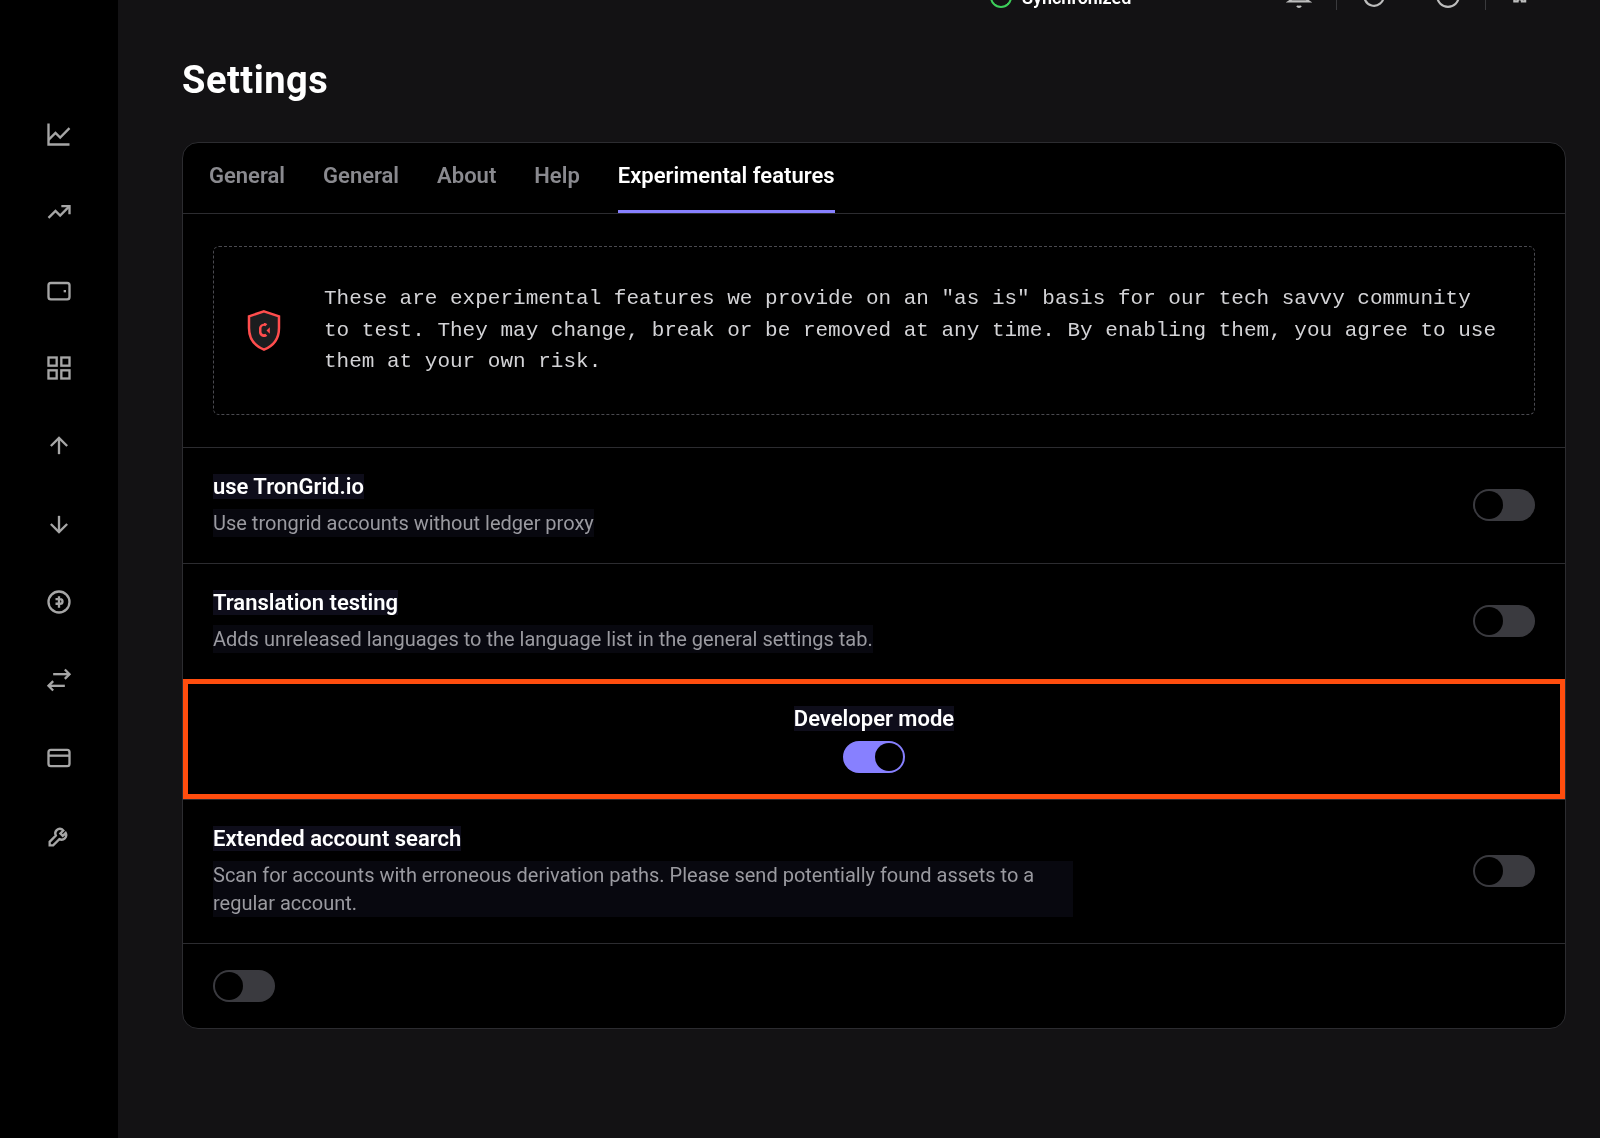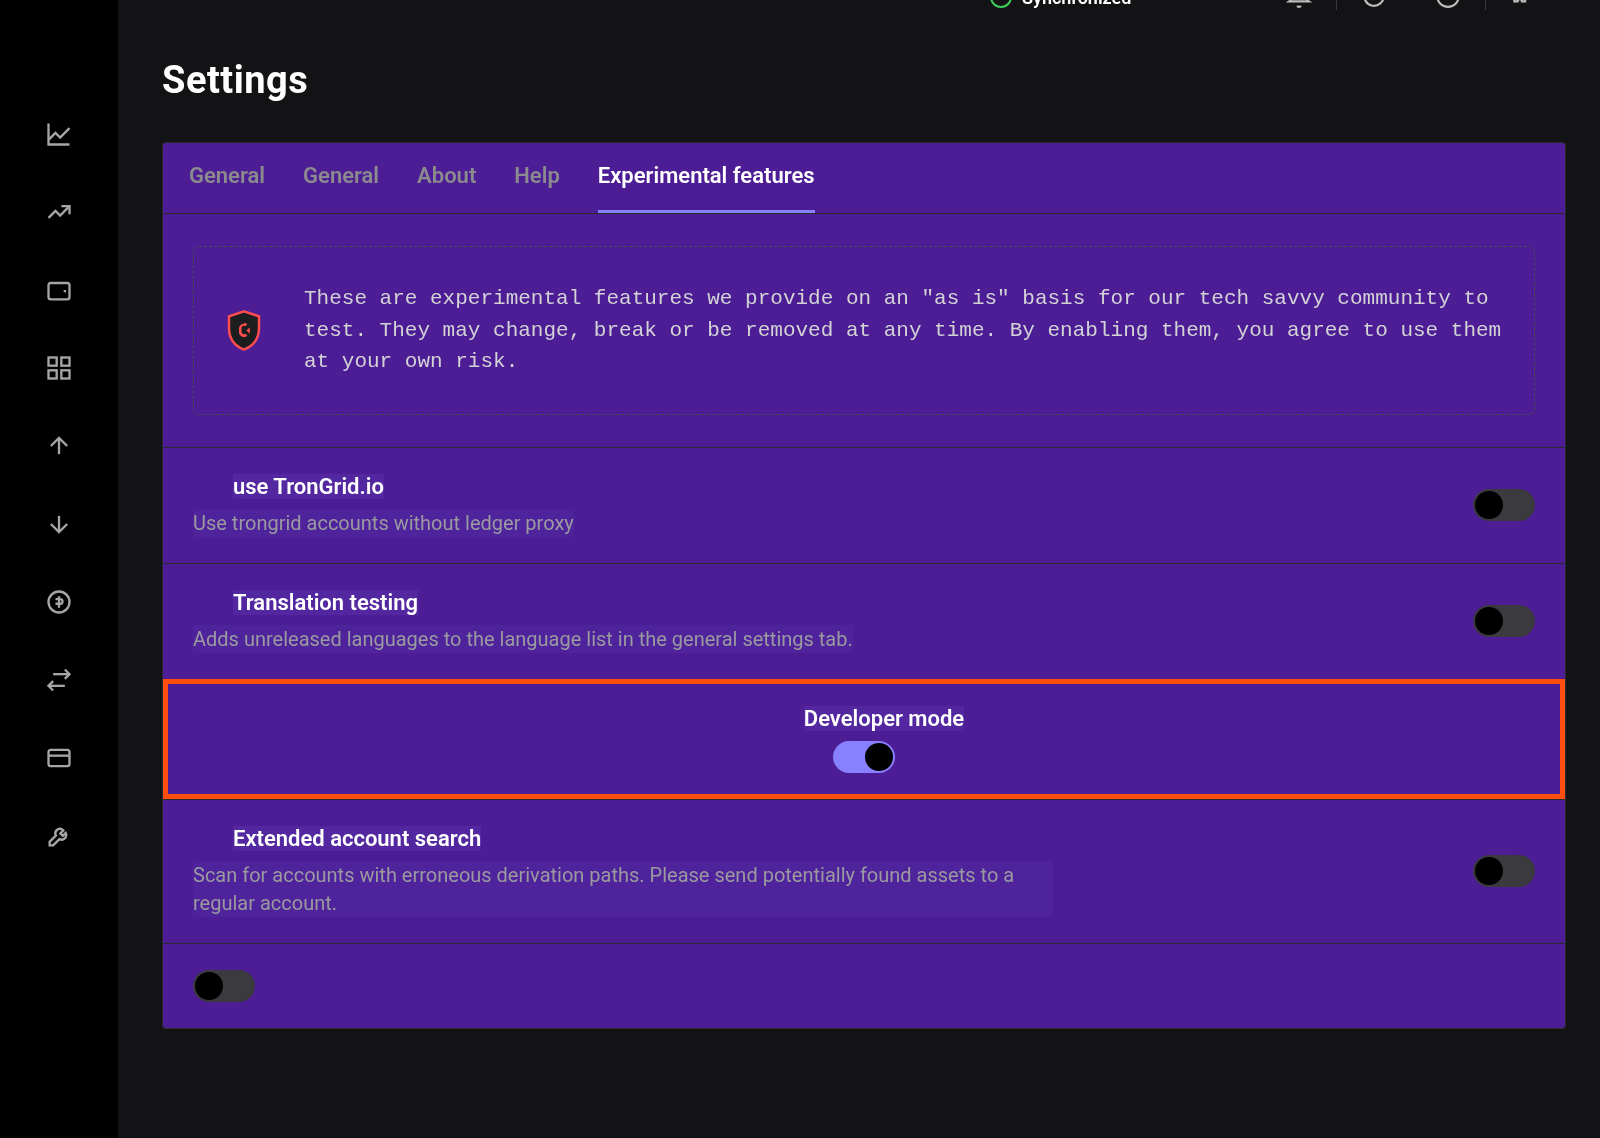--- a/index.html
+++ b/index.html
@@ -69,33 +69,33 @@
       width: 26px; height: 26px; margin: 0 24px; cursor: pointer;
     }
     .topbar-icons .tb-divider {
       width: 1px; height: 28px; background: #3a3a3d;
     }
 
     
     .main {
       flex: 1;
       background: #131214;
-      padding: 58px 34px 0 44px;
+      padding: 58px 34px 0 64px;
       overflow: hidden;
     }
     .page-title {
       font-size: 38px;
       font-weight: 700;
       letter-spacing: 0.5px;
       margin-bottom: 40px;
     }
 
     .panel {
-      background: #4c1d95;
-      border-radius: 4px;
+      background: #000000;
+      border-radius: 16px;
       border: 1px solid #2c2c30;
       overflow: hidden;
     }
 
     .tabs {
       display: flex;
       padding: 20px 26px 0 26px;
       border-bottom: 1px solid #2c2c30;
       gap: 38px;
     }
@@ -145,21 +145,20 @@
       outline-offset: -5px;
       flex-direction: column;
     }
     .setting-info .setting-title {
       font-size: 22px;
       font-weight: 600;
       color: #fff;
       display: inline-block;
       background: rgba(135,128,255,0.10);
       margin-bottom: 10px;
-      margin-left: 40px;
     }
     .setting-info .setting-desc {
       font-size: 20px;
       color: #9a9aa0;
       display: inline-block;
       background: rgba(135,128,255,0.06);
       line-height: 1.4;
       max-width: 860px;
     }
 

